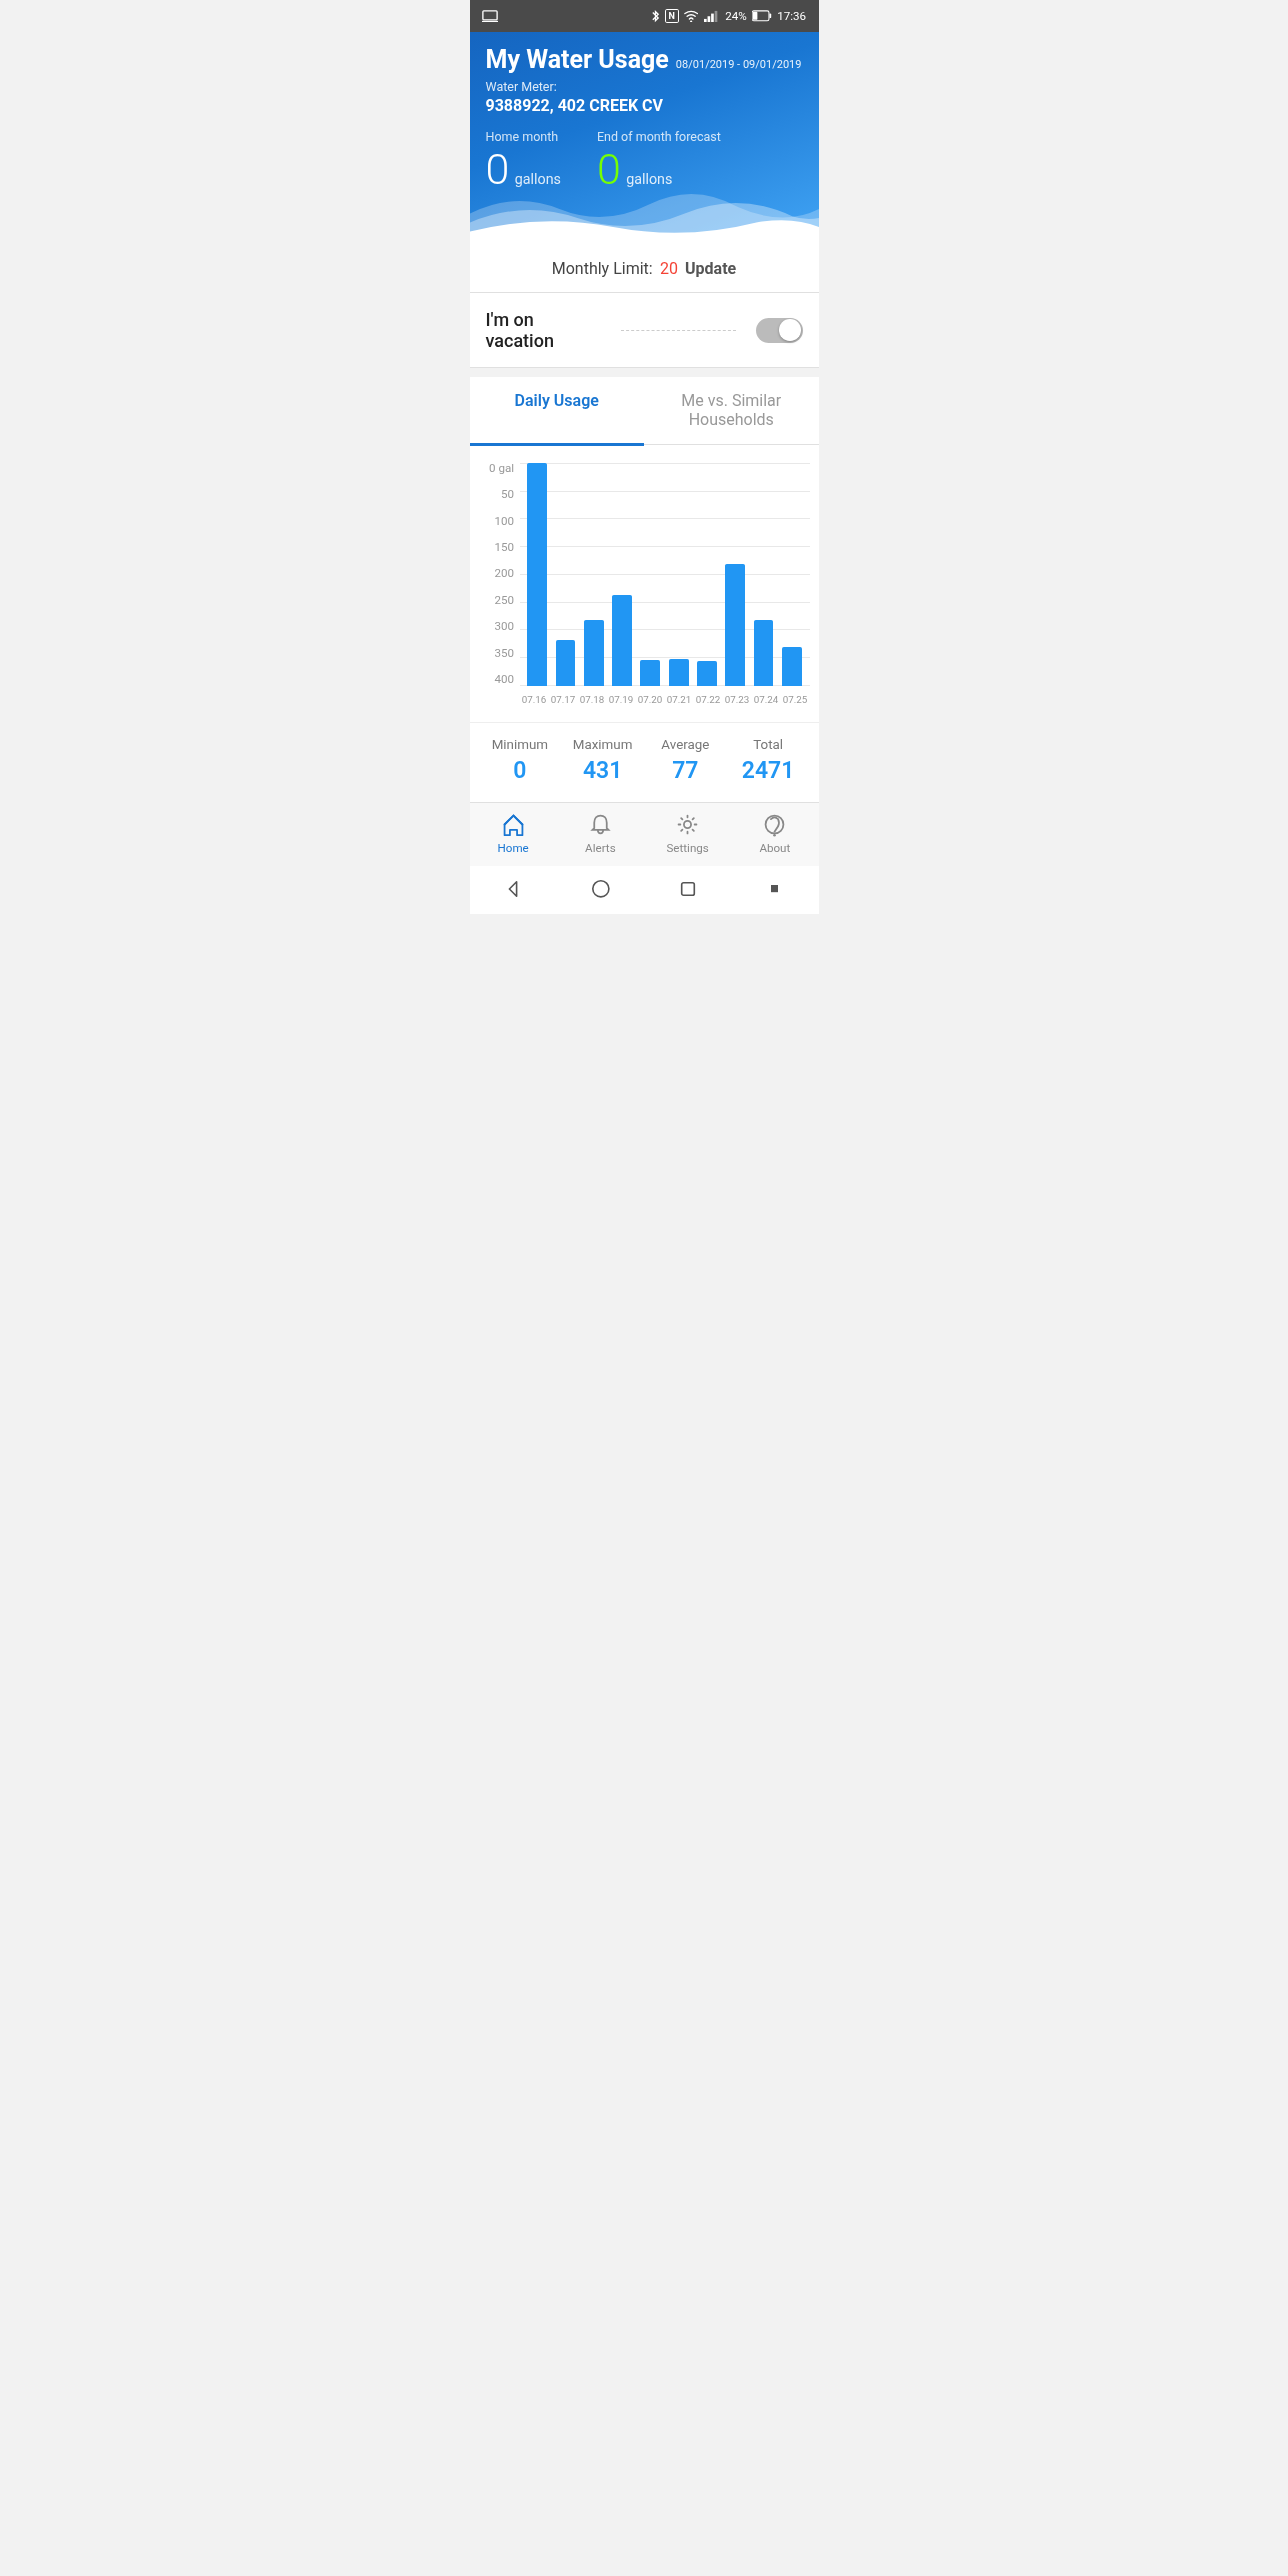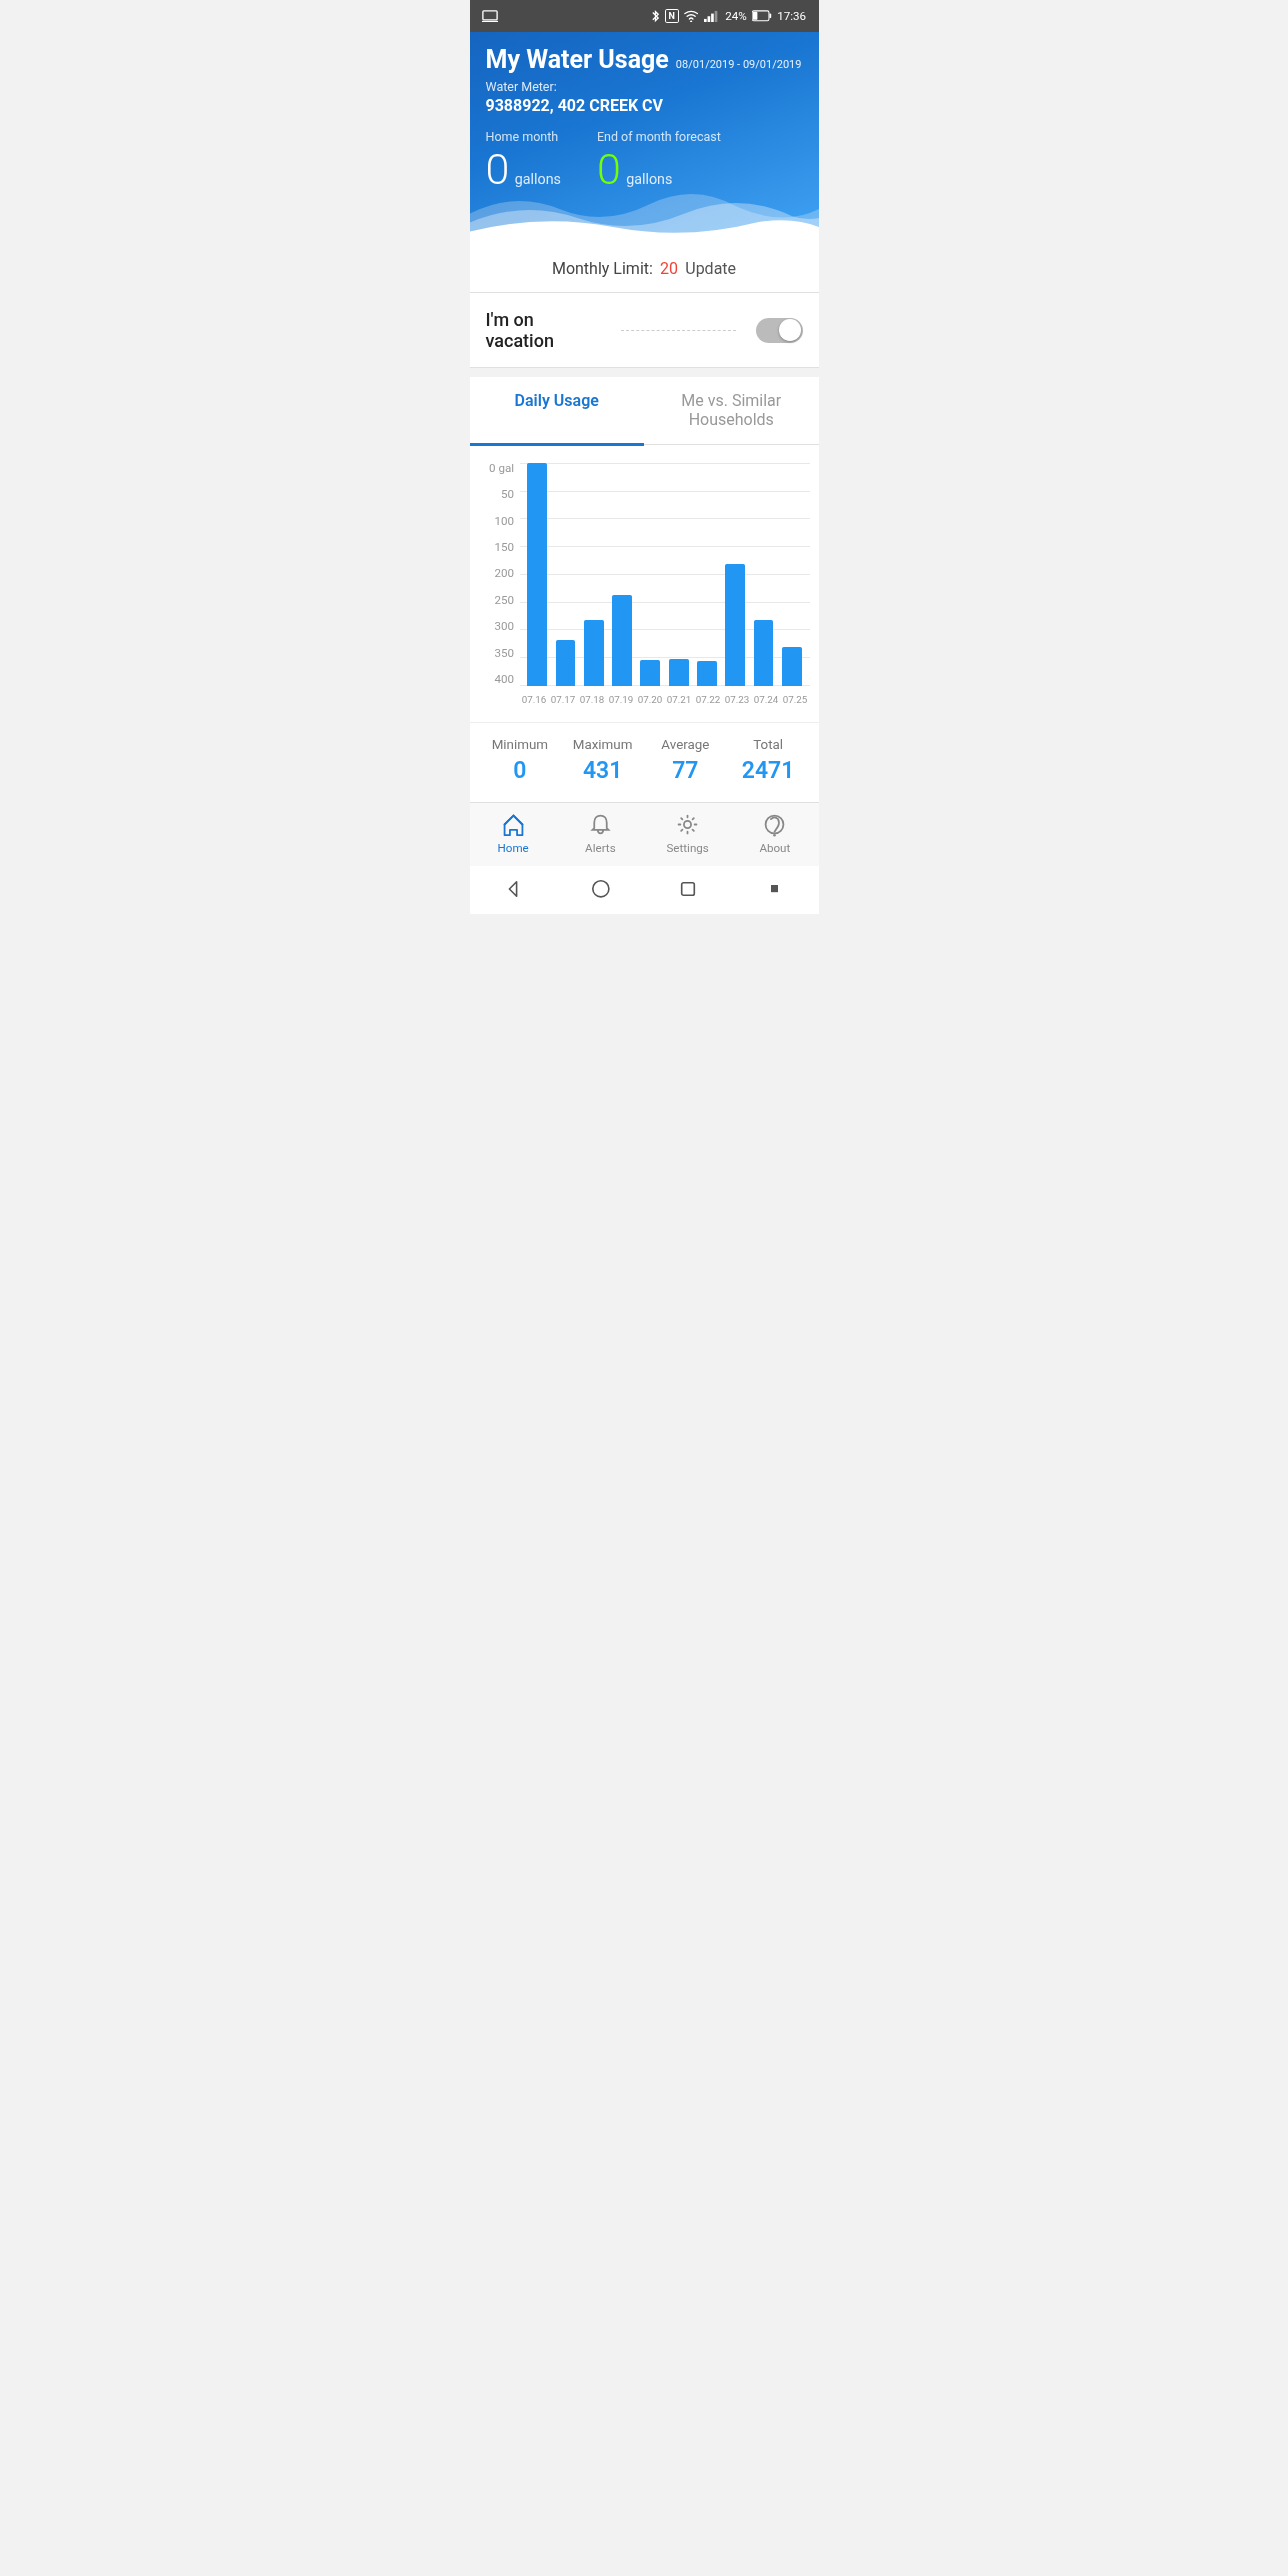--- a/index.html
+++ b/index.html
@@ -113,21 +113,21 @@
       align-items: center;
       justify-content: center;
       gap: 7.2px;
       padding: 14.3px;
       font-size: 16px;
       color: #555;
       border-bottom: 0.9px solid #e0e0e0;
     }
     .limit-label { color: #444; }
     .limit-value { color: #f44336; font-weight: 400; }
-    .limit-update { color: #555; }
+    .limit-update { color: #555; font-weight: bold; }
 
     
     .vacation-row {
       background: white;
       display: flex;
       align-items: center;
       padding: 16px 16px;
       border-bottom: 0.9px solid #e0e0e0;
       gap: 10.7px;
     }

